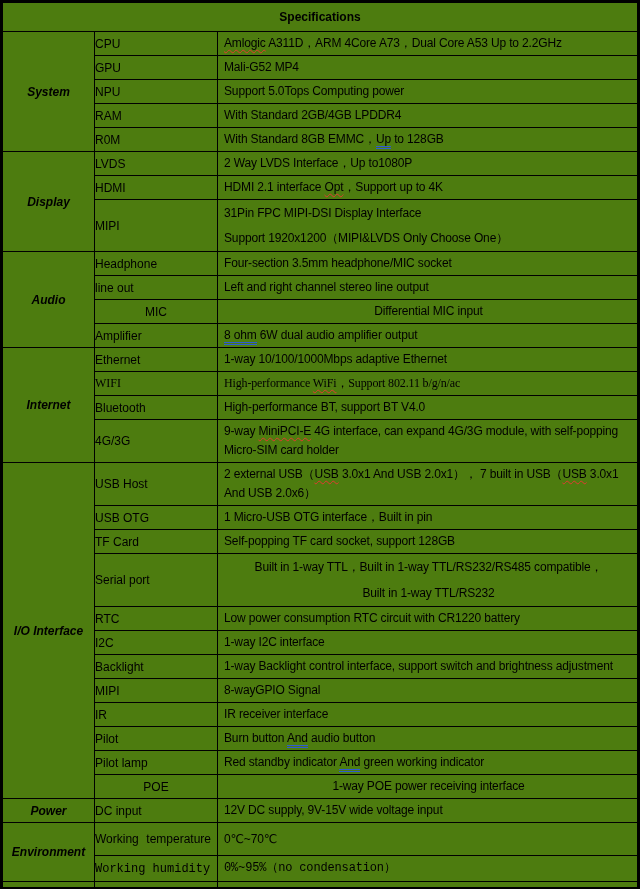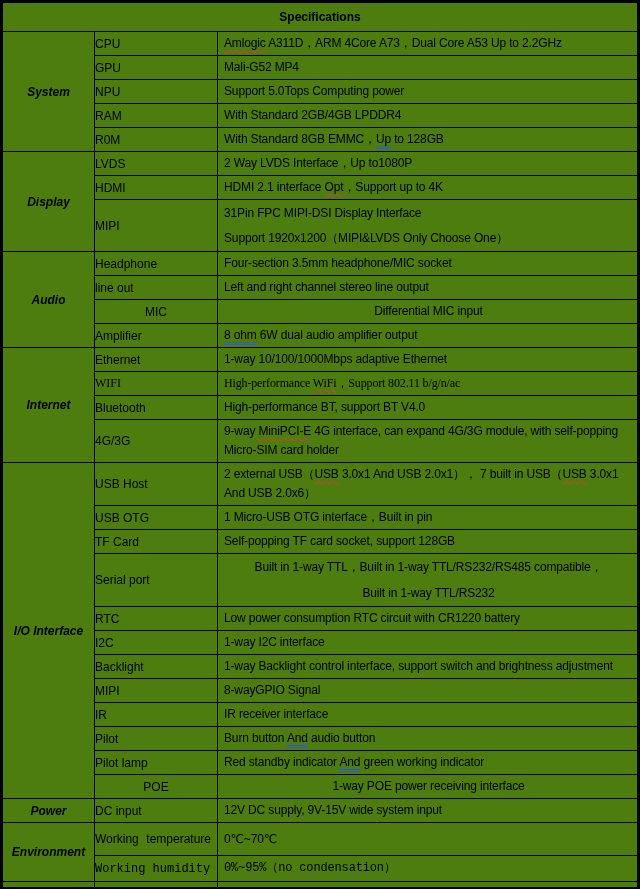--- a/index.html
+++ b/index.html
@@ -330,21 +330,21 @@
             <div class="desc-wrap">
               <div class="line"><span>1-way POE power receiving interface</span></div>
             </div>
           </td>
         </tr>
         <tr style="height: 22px;">
           <td class="cat" rowspan="1">Power</td>
           <td class="item">DC input</td>
           <td class="desc">
             <div class="desc-wrap">
-              <div class="line"><span>12V DC supply, 9V-15V wide system input</span></div>
+              <div class="line"><span>12V DC supply, 9V-15V wide voltage input</span></div>
             </div>
           </td>
         </tr>
         <tr style="height: 33px;">
           <td class="cat" rowspan="2">Environment</td>
           <td class="item justify">Working temperature</td>
           <td class="desc">
             <div class="desc-wrap">
               <div class="line"><span>0℃~70℃</span></div>
             </div>

